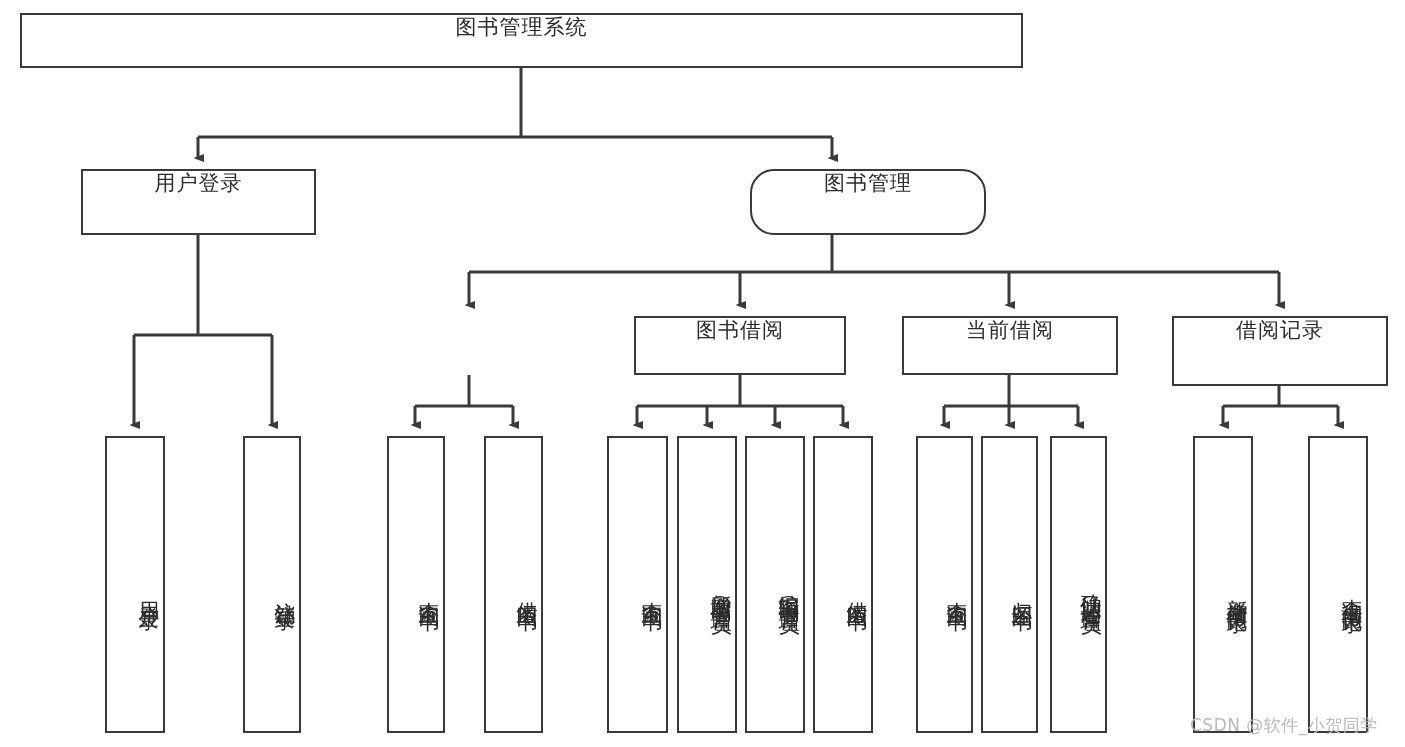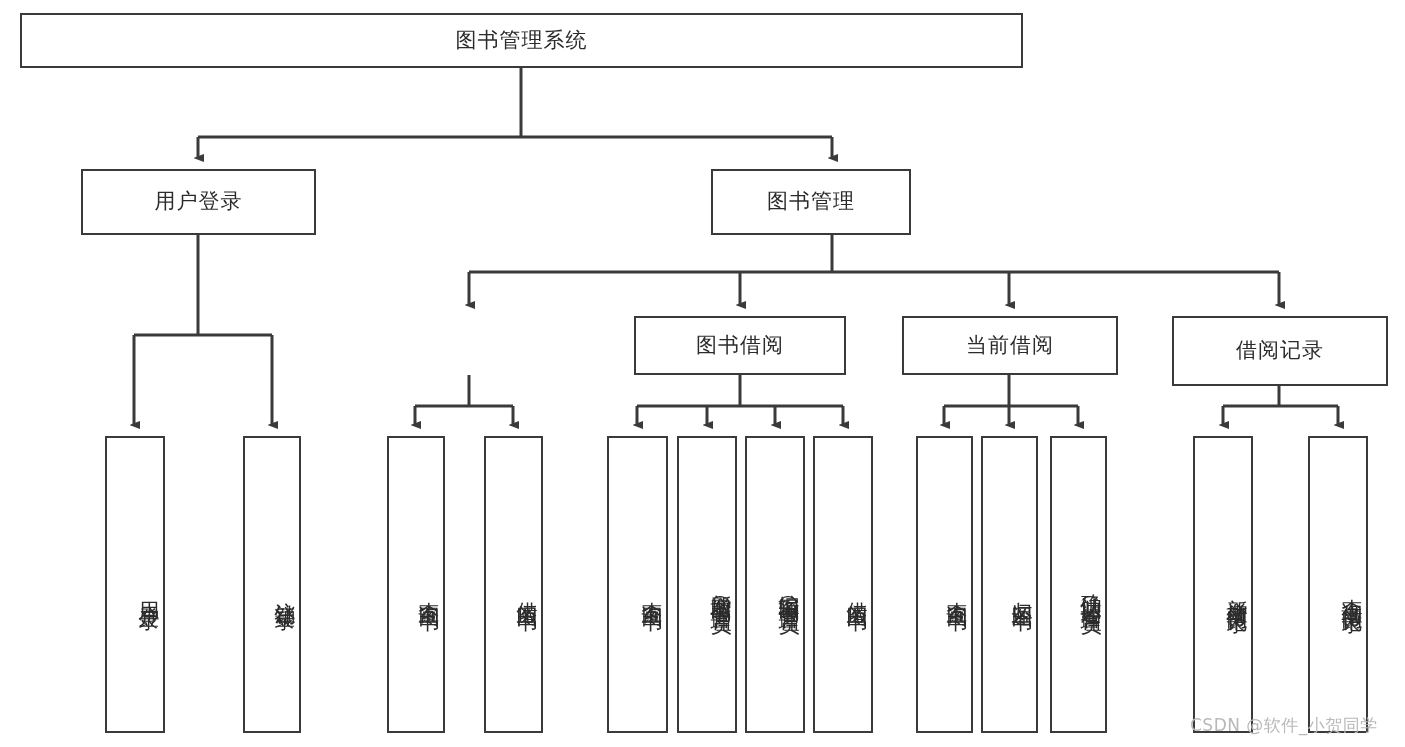--- a/index.html
+++ b/index.html
@@ -24,21 +24,21 @@
     width: 1405px;
     height: 747px;
     pointer-events: none;
   }
   .node {
     position: absolute;
     box-sizing: border-box;
     background: #ffffff;
     border: 2px solid #3a3a3a;
     display: flex;
-    align-items: center;
+    align-items: flex-start;
     justify-content: center;
     color: #2b2b2b;
   }
   .node.horiz {
     font-size: 21px;
     letter-spacing: 1px;
     line-height: 1.2;
   }
   .node.vert {
     writing-mode: vertical-rl;
@@ -118,21 +118,21 @@
     </g>
   </svg>
 
   <div class="node horiz" style="left:20px; top:13px; width:1003px; height:55px;">
     <span>图书管理系统</span>
   </div>
 
   <div class="node horiz" style="left:81px; top:169px; width:235px; height:66px;">
     <span>用户登录</span>
   </div>
-  <div class="node horiz" style="left:711px; top:169px; width:200px; height:66px;">
+  <div class="node horiz" style="left:750px; top:169px; width:236px; height:66px;border-radius:24px;">
     <span>图书管理</span>
   </div>
 
   <div class="node horiz" style="left:634px; top:316px; width:212px; height:59px;">
     <span>图书借阅</span>
   </div>
   <div class="node horiz" style="left:902px; top:316px; width:216px; height:59px;">
     <span>当前借阅</span>
   </div>
   <div class="node horiz" style="left:1172px; top:316px; width:216px; height:70px;">

